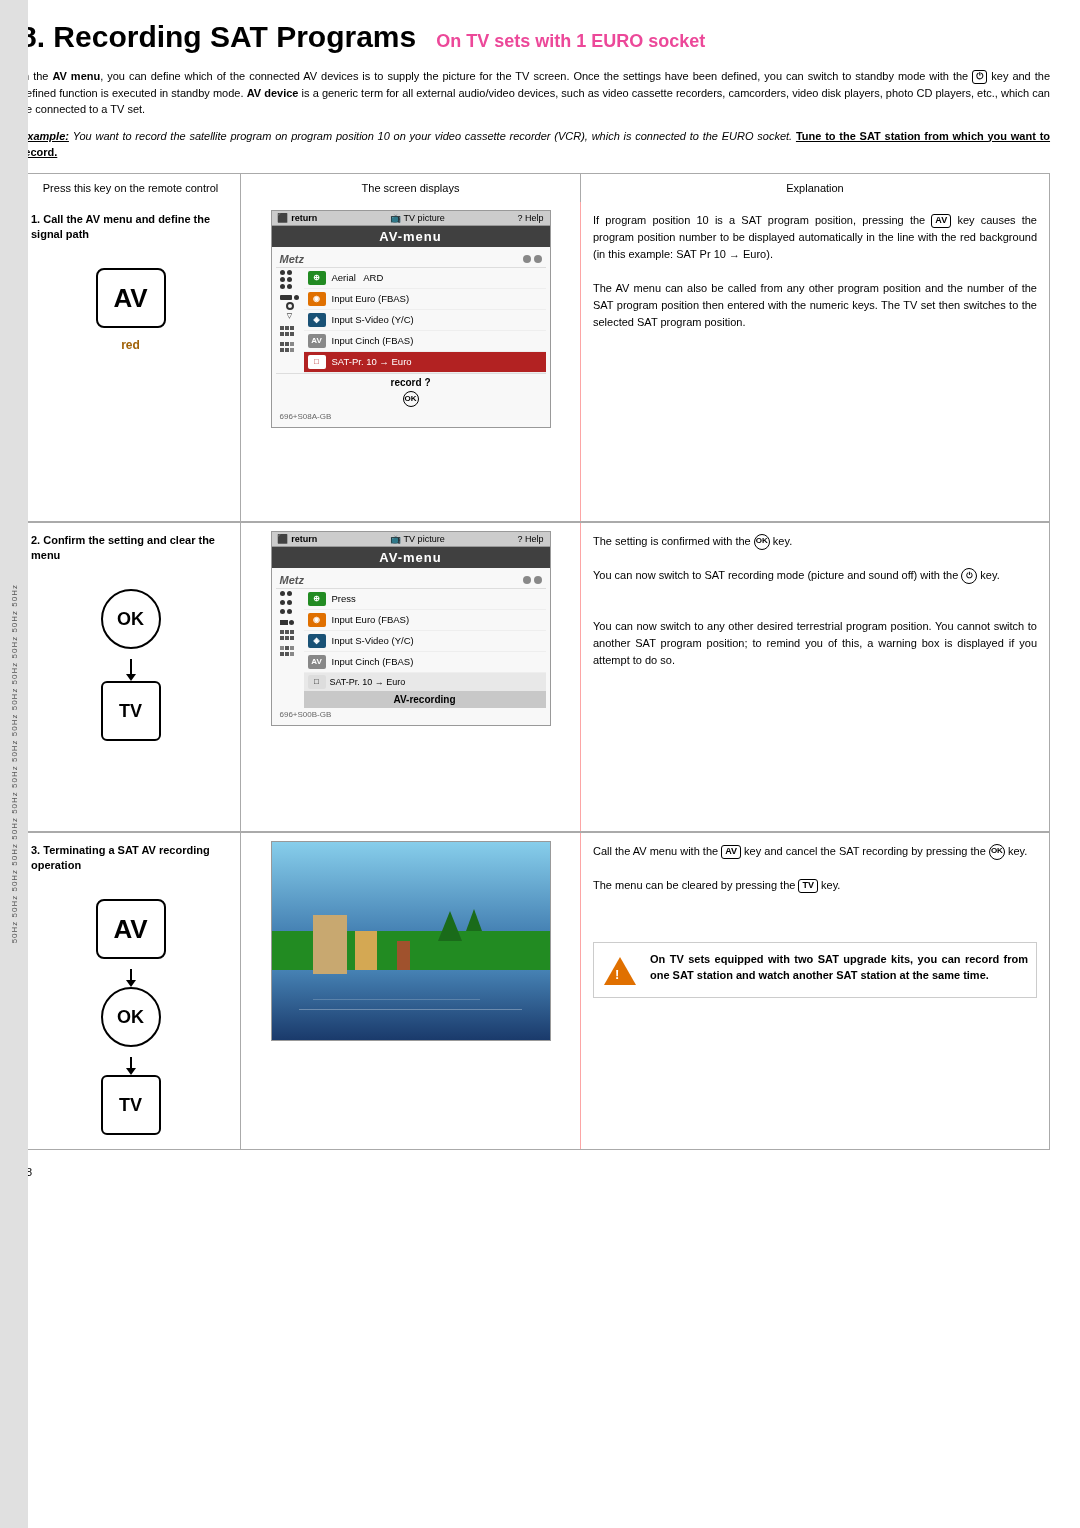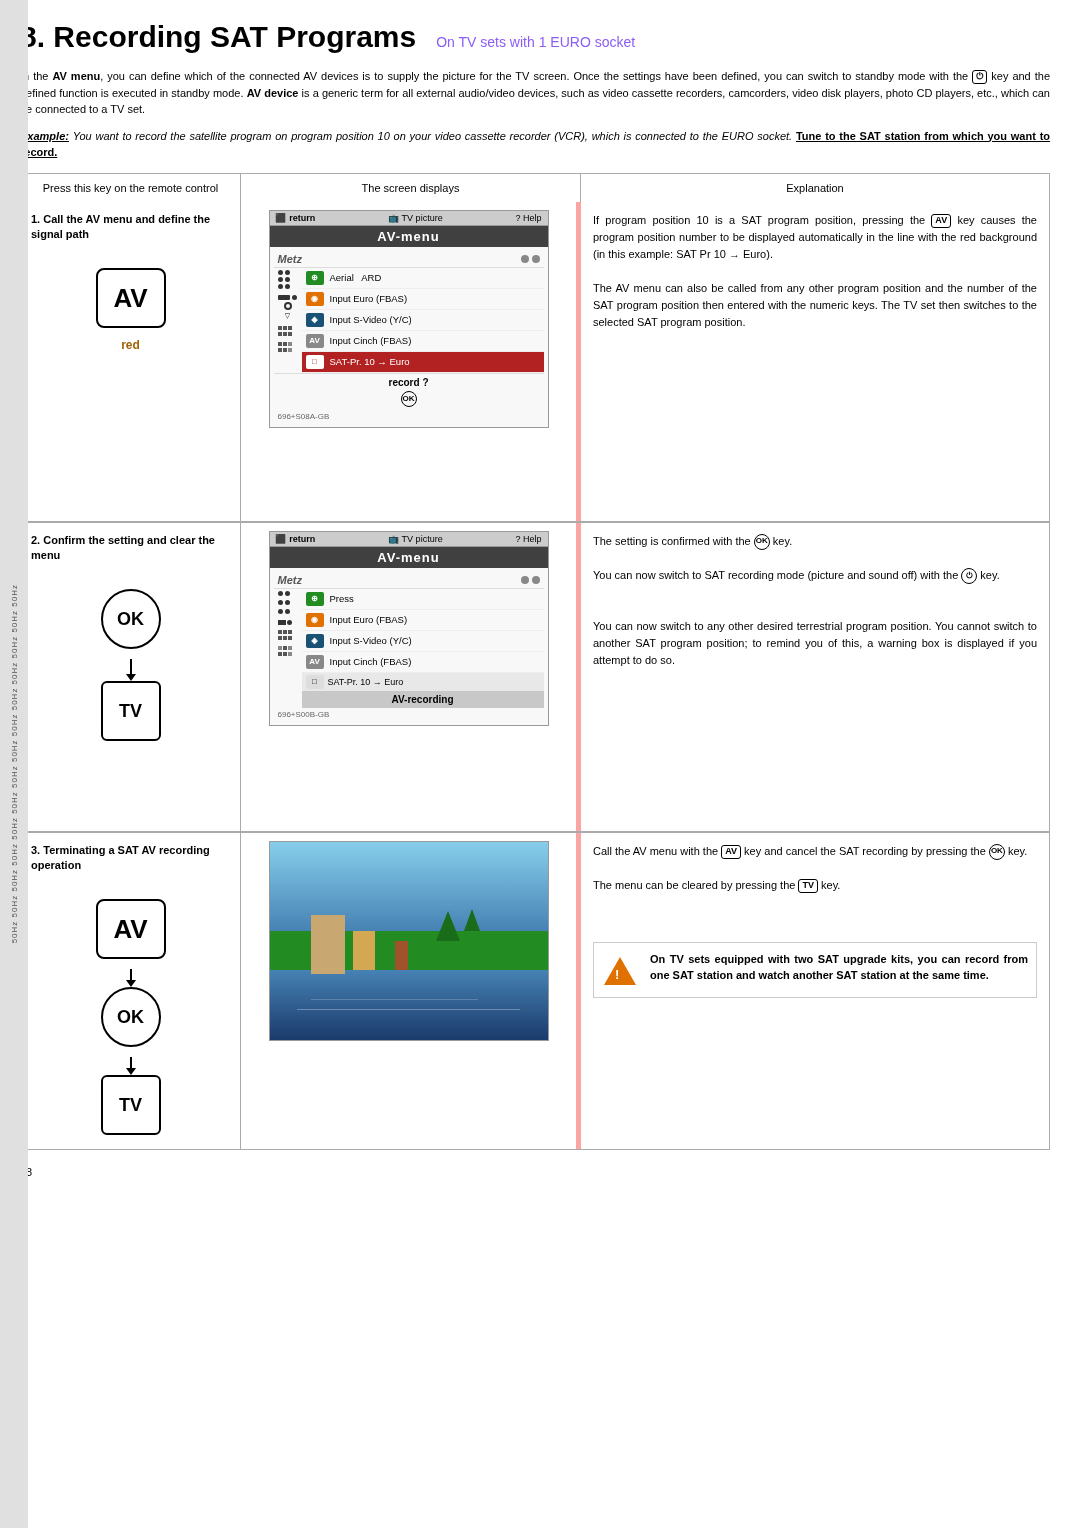--- a/index.html
+++ b/index.html
@@ -58,23 +58,23 @@
       gap: 20px;
       margin-bottom: 14px;
       border-bottom: none;
     }
     .page-title {
       font-size: 30px;
       font-weight: bold;
       color: #000;
     }
     .page-subtitle {
-      font-size: 14px;
-      font-weight: normal;
-      color: #8b5cf6;
+      font-size: 18px;
+      font-weight: bold;
+      color: #ec4899;
     }
 
     
     .intro-text {
       font-size: 11px;
       line-height: 1.5;
       margin-bottom: 10px;
       text-align: justify;
     }
     .intro-text b { font-weight: bold; }
@@ -118,21 +118,21 @@
     }
 
     .col-keys {
       border-right: 1px solid #aaa;
       padding: 10px;
       display: flex;
       flex-direction: column;
       align-items: flex-start;
     }
     .col-screen {
-      border-right: 5px solid #fca5a5;
+      border-right: 1px solid #fca5a5;
       padding: 8px;
       display: flex;
       flex-direction: column;
       align-items: center;
     }
     .col-explanation {
       padding: 10px 12px;
       font-size: 11px;
       line-height: 1.55;
       text-align: justify;

